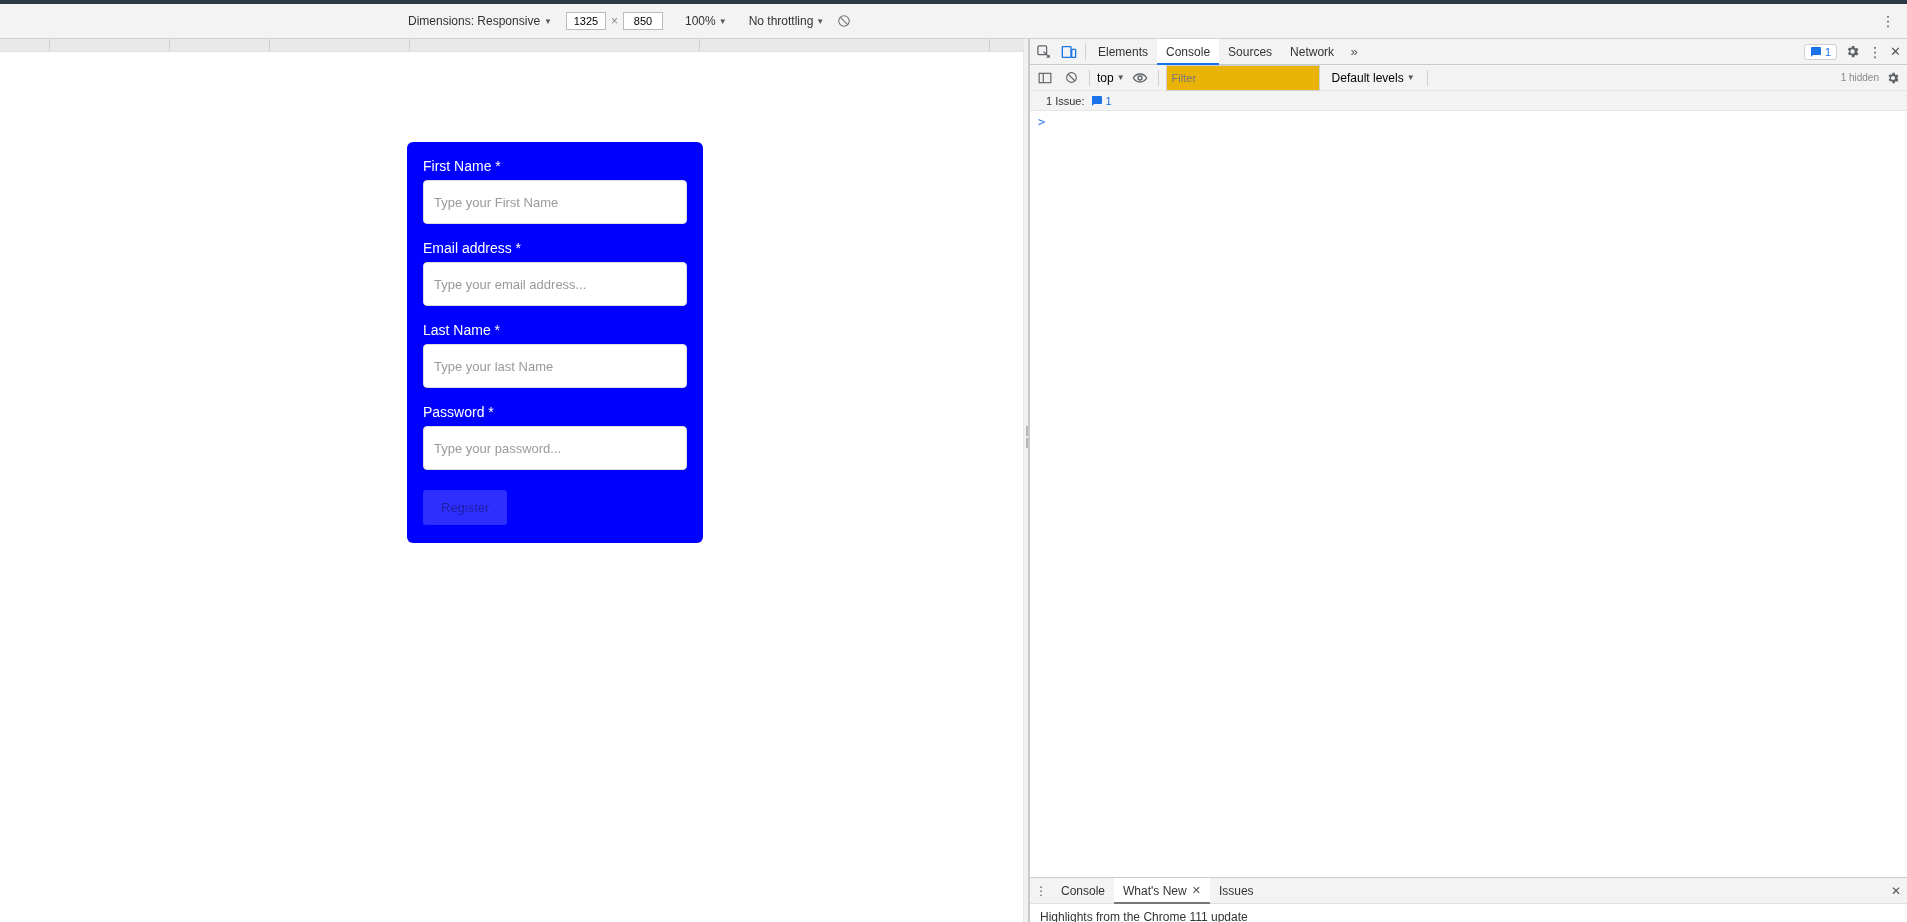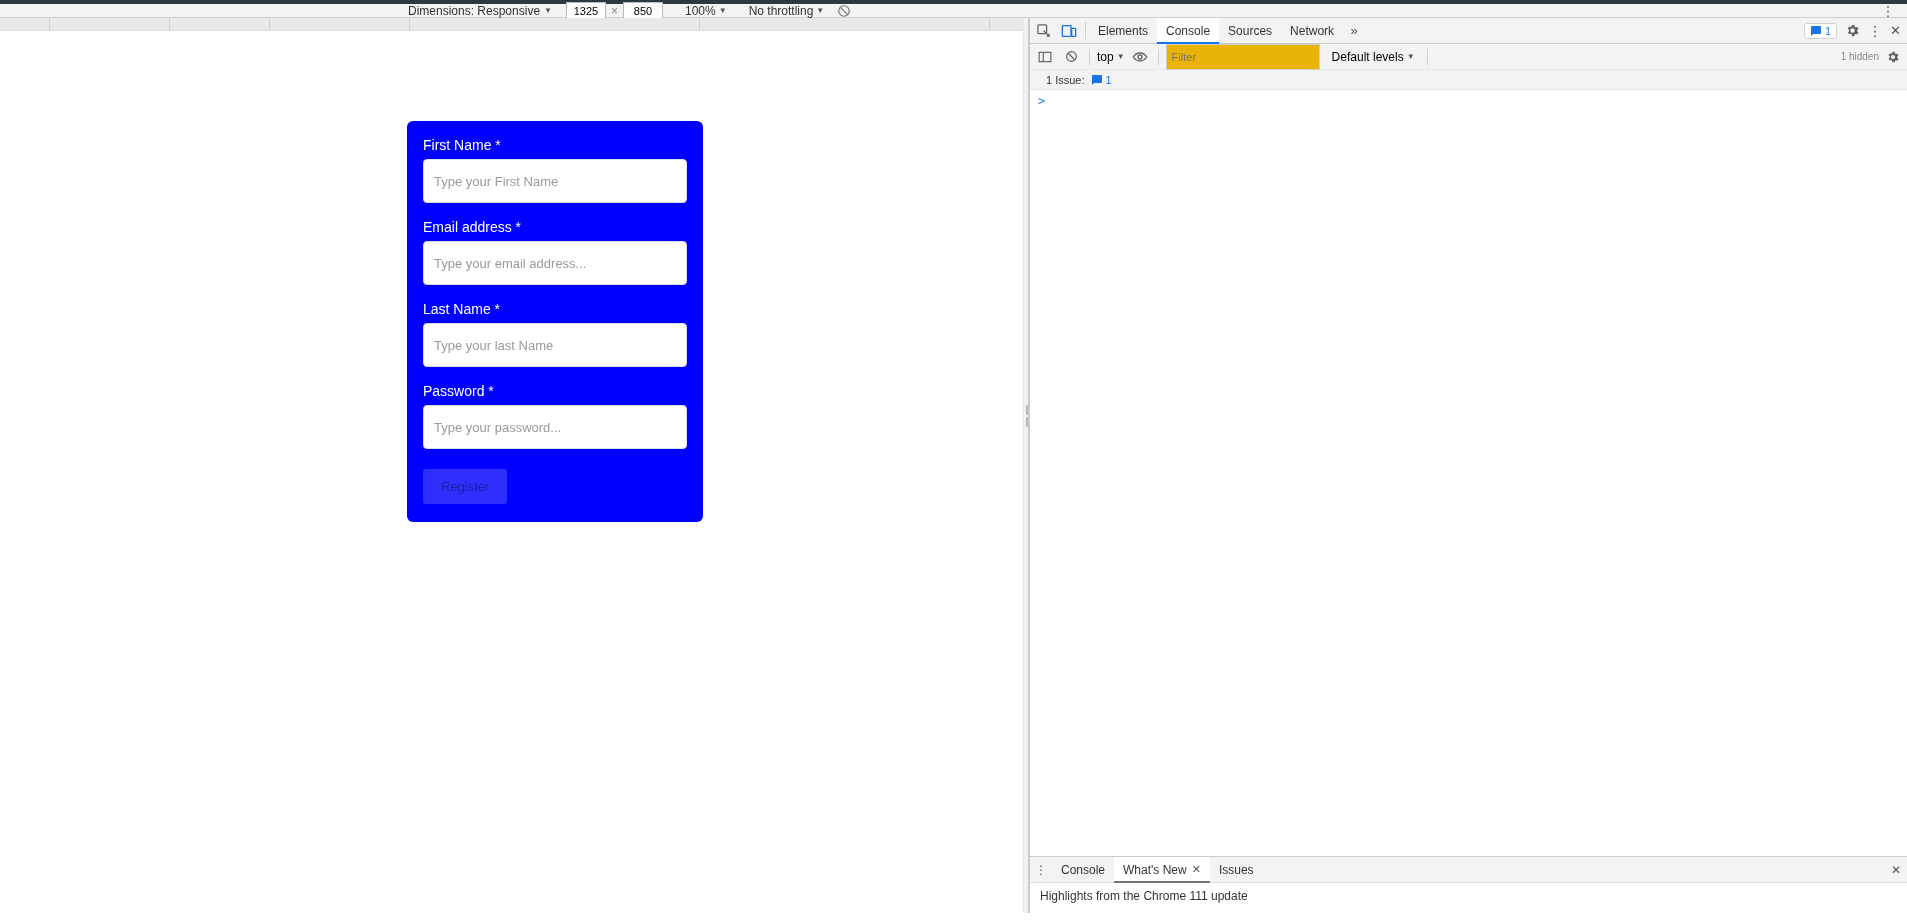--- a/index.html
+++ b/index.html
@@ -2,21 +2,21 @@
 <html><head>
 <meta charset="utf-8">
 <style>
 * { box-sizing: border-box; margin: 0; padding: 0; }
 html, body { width: 1907px; height: 922px; font-family: "Segoe UI", Arial, sans-serif; font-size: 12px; background: #fff; overflow: hidden; }
 
 
 .topstrip { height: 4px; background: #2b3a42; }
 
 
-.device-toolbar { height: 14px; background: #f3f3f3; border-bottom: 1px solid #d0d0d0; display: flex; align-items: center; padding-left: 408px; color: #333; }
+.device-toolbar { height: 35px; background: #f3f3f3; border-bottom: 1px solid #d0d0d0; display: flex; align-items: center; padding-left: 408px; color: #333; }
 .device-toolbar .spacer { flex: 1; }
 .dim-label { display: flex; align-items: center; gap: 4px; }
 .dim-input { width: 40px; height: 18px; border: 1px solid #bbb; text-align: center; font-size: 11px; background: #fff; }
 .sep-x { margin: 0 5px; color: #888; }
 .zoom, .throttle { margin-left: 22px; display: flex; align-items: center; gap: 3px; }
 .tri { font-size: 8px; color: #555; }
 .rotate-icon { margin-left: 12px; width: 16px; height: 16px; display: flex; align-items: center; justify-content: center; }
 .vdots { margin-right: 12px; font-size: 14px; color: #555; cursor: pointer; }
 
 

